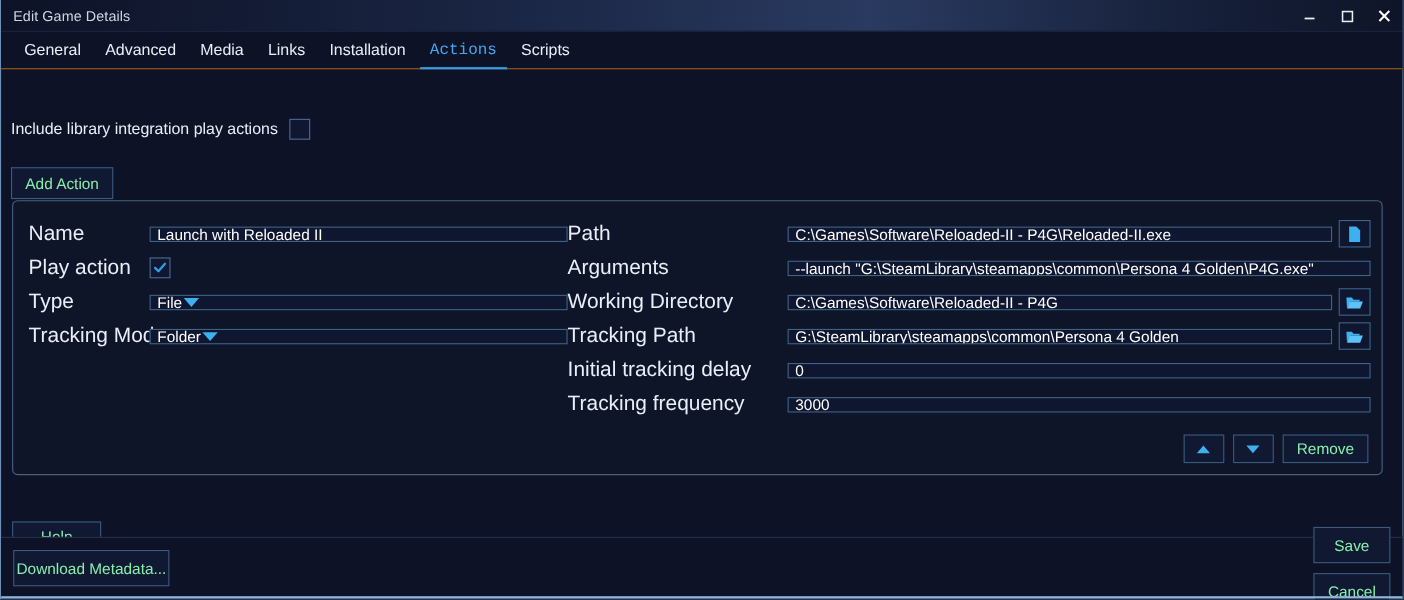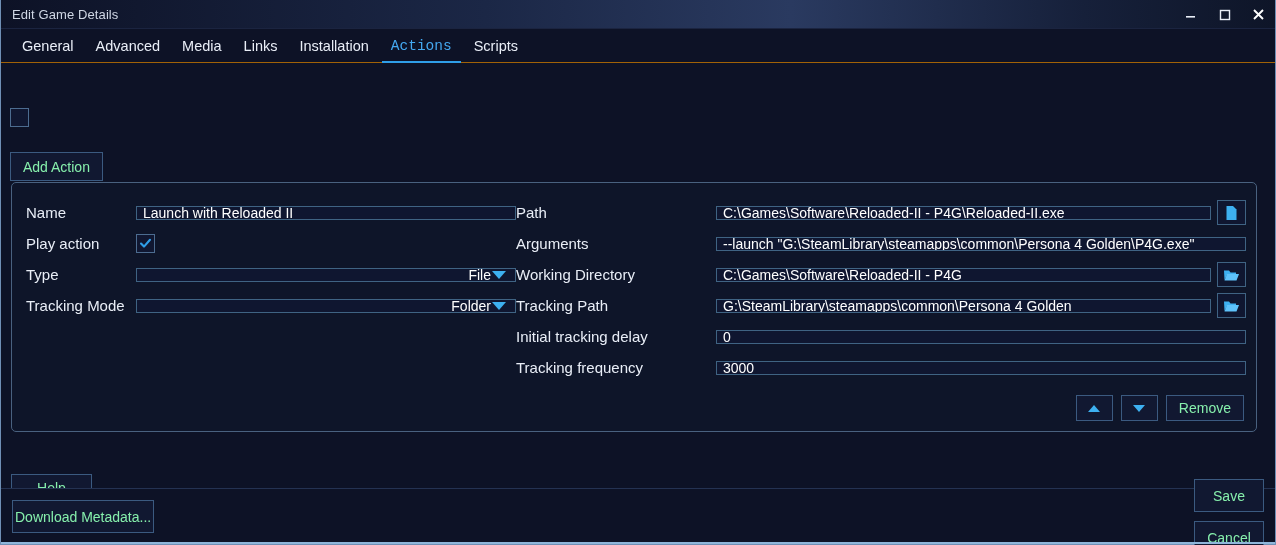--- a/index.html
+++ b/index.html
@@ -103,40 +103,40 @@
     left:10px; top:119px; width:1246px; height:250px;
     border:1px solid #49617f;
     border-radius:5px;
     background:#0e1529;
   }
   .row { display:flex; align-items:center; height:31px; margin-bottom:0; }
   .col-left  { position:absolute; left:14px; top:14px; width:490px; }
   .col-right { position:absolute; left:504px; top:14px; width:730px; }
 
   .lbl {
-    font-size:15px; color:#e9eef7;
+    font-size:19px; color:#e9eef7;
     flex:0 0 auto; white-space:nowrap;
   }
   .col-left .lbl  { width:110px; }
   .col-right .lbl { width:200px; }
 
   .field {
     height:14px;
     border:1px solid #3f6383;
     background:#0f1630;
     color:#ffffff;
     font-size:14px;
     font-family:Liberation Sans, sans-serif;
     padding:0 6px;
     display:flex; align-items:center;
     white-space:nowrap; overflow:hidden;
   }
   .field.grow { flex:1 1 auto; }
   .select {
-    justify-content:flex-end;
+    justify-content:flex-start;
   }
   .caret { margin-right:2px; display:flex; }
   .icon-btn {
     width:29px; height:25px; margin-left:6px;
     border:1px solid #3f6383;
     background:#0f1630;
     display:flex; align-items:center; justify-content:center;
     flex:0 0 auto;
   }
 
@@ -209,20 +209,21 @@
     <div class="tab">Media</div>
     <div class="tab">Links</div>
     <div class="tab">Installation</div>
     <div class="tab active">Actions</div>
     <div class="tab">Scripts</div>
   </div>
 
   <div class="content">
 
     <div class="incl-row">
+      <span class="incl-label">Include library integration play actions</span>
       <span class="cbox"></span>
     </div>
 
     <button class="btn add-action">Add Action</button>
 
     <div class="panel">
 
       <div class="col-left">
 
         <div class="row">

